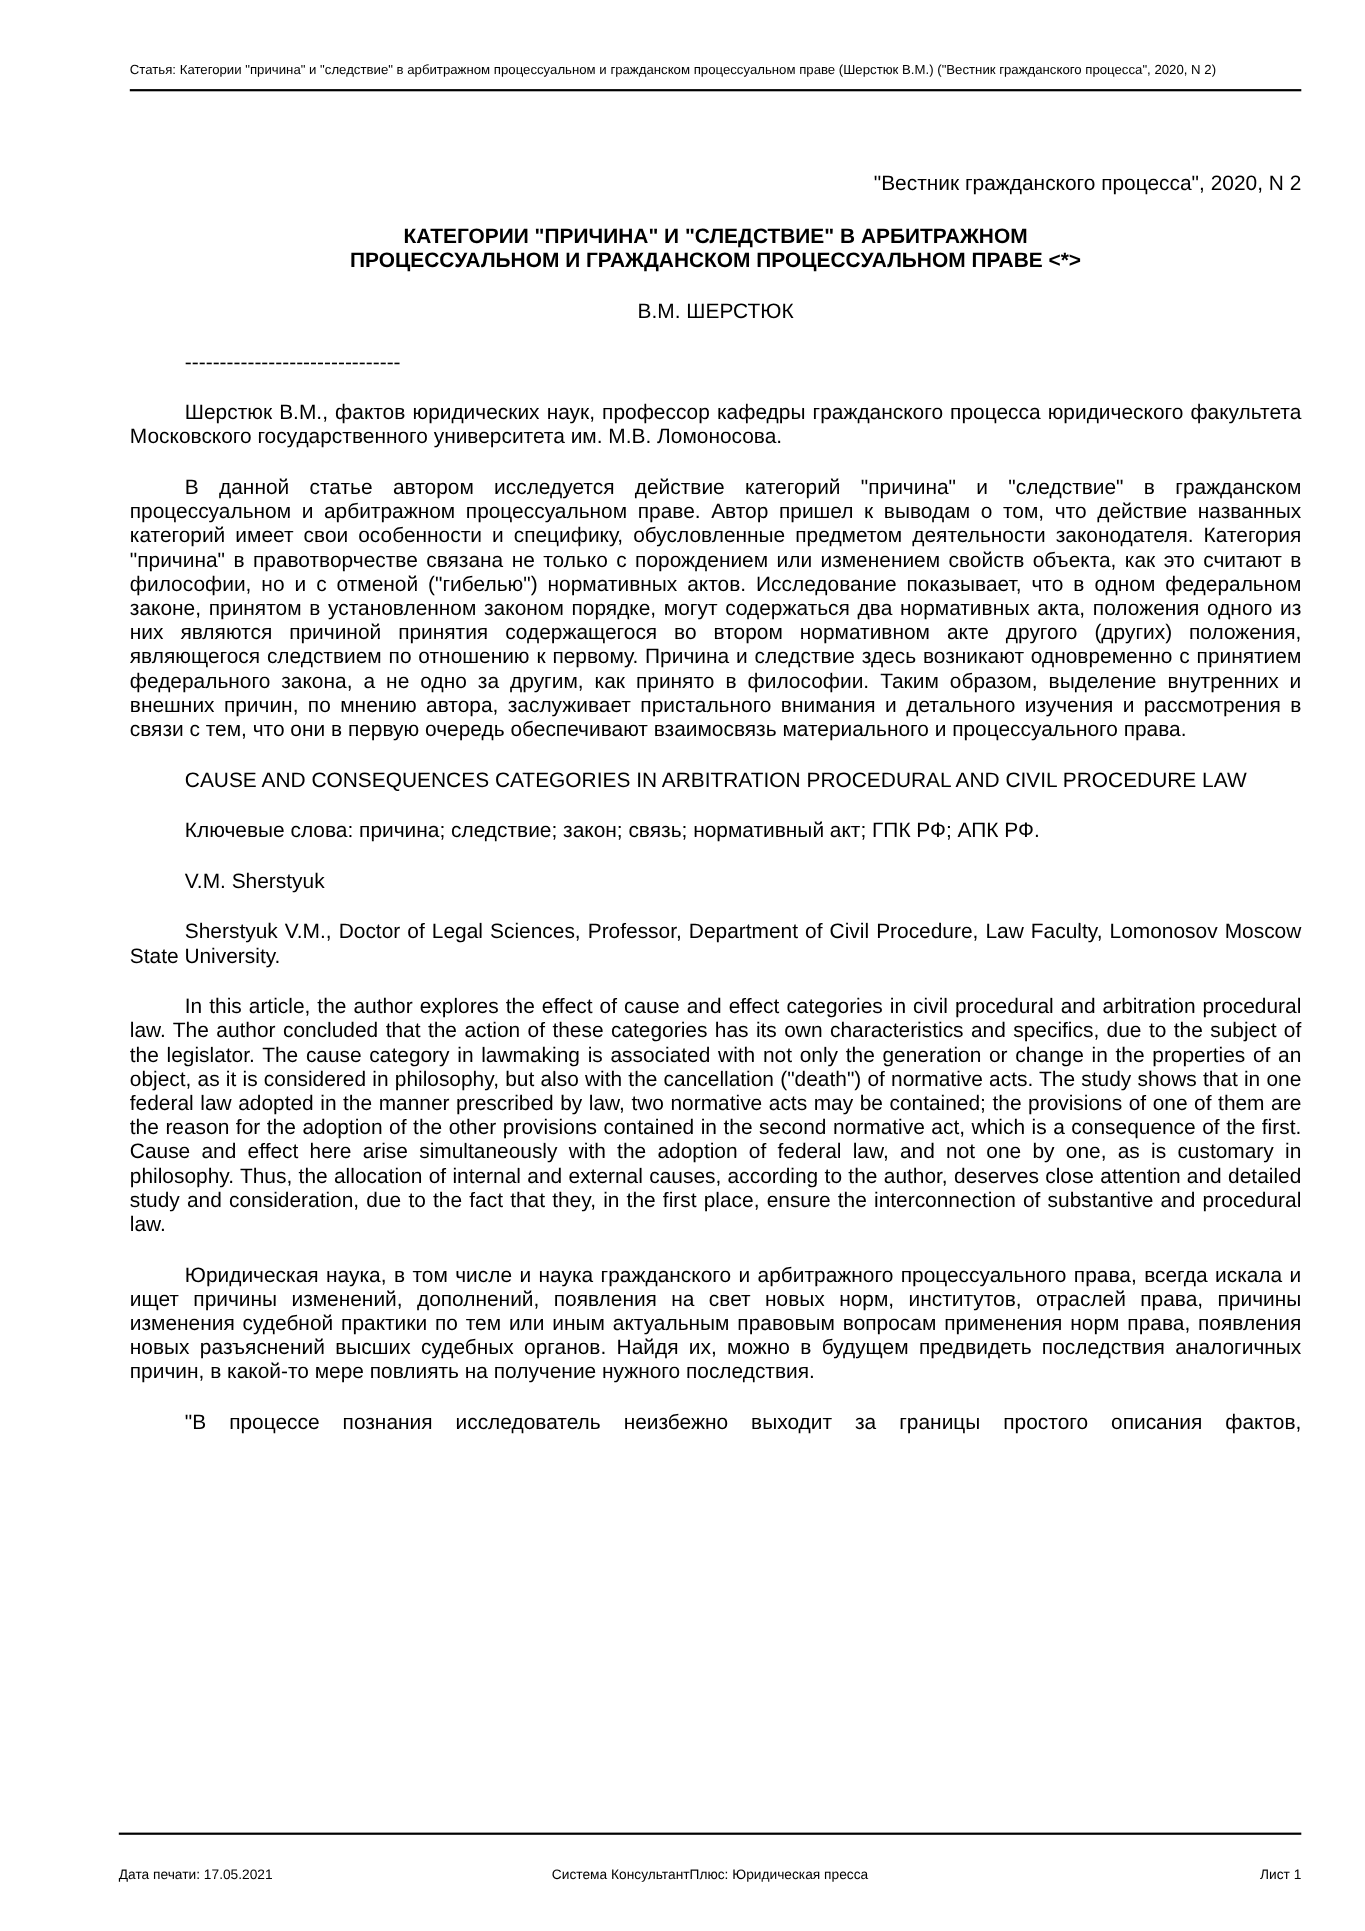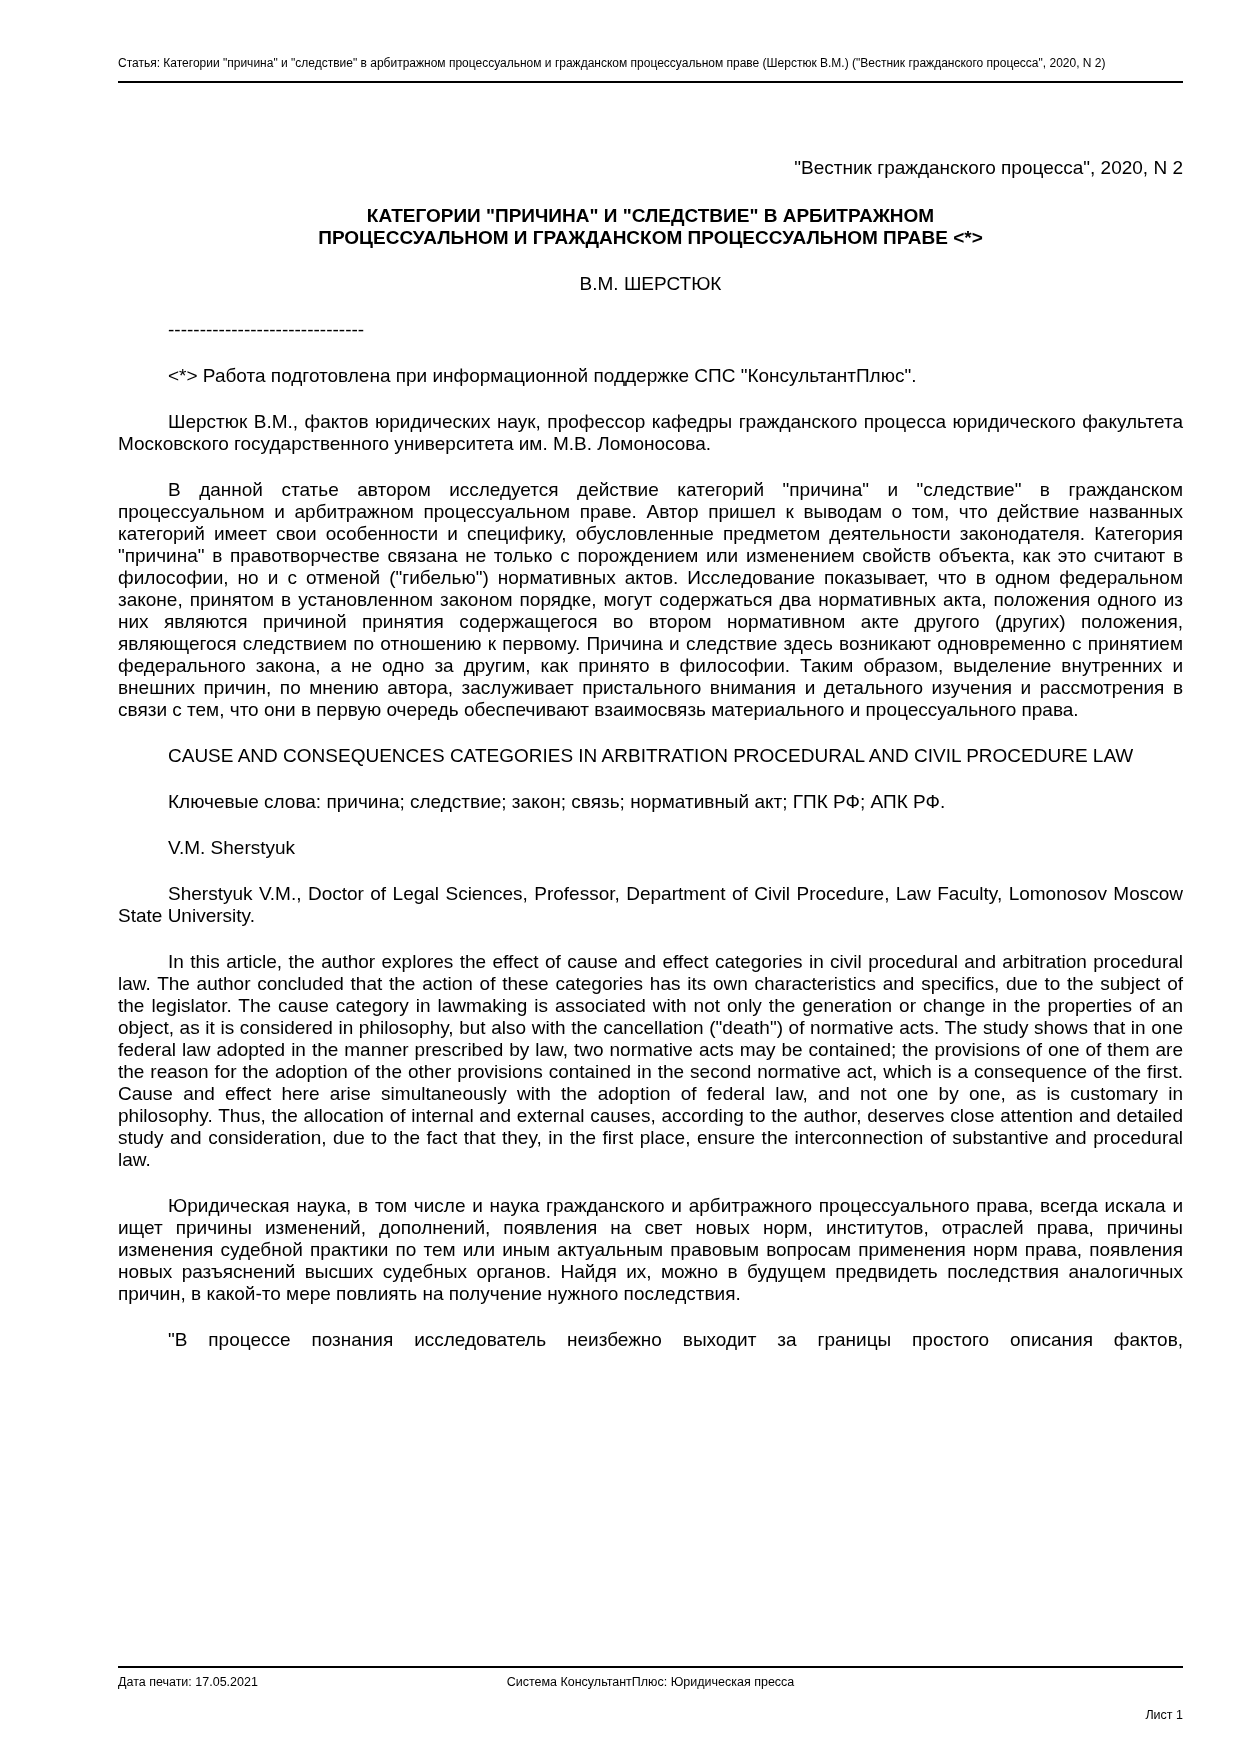--- a/index.html
+++ b/index.html
@@ -26,32 +26,32 @@
   }
   .content { margin: 0 58px 0 118px; }
   p { margin: 0; padding: 0; }
   .journal-ref { margin-top: 74px; text-align: right; }
   .title-block { margin-top: 26px; text-align: center; font-weight: bold; }
   .author-ru { margin-top: 24px; text-align: center; font-weight: normal; }
   .para { margin-top: 24px; text-align: justify; text-indent: 50px; }
   .force-justify { text-align-last: justify; }
   .footer {
     position: absolute;
-    left: 118px;
+    left: 108px;
     right: 58px;
     top: 1666px;
     border-top: 2px solid #000;
-    padding-top: 7px;
+    padding-top: 29px;
     font-size: 12.5px;
     line-height: 15px;
     display: grid;
     grid-template-columns: 1fr auto 1fr;
   }
   .footer .f-center { text-align: right; }
-  .footer .f-right { text-align: right; margin-top: 33px; }
+  .footer .f-right { text-align: right; }
 </style>
 </head>
 <body>
 
 <div class="page">
 
   <div class="header">
     <div class="header-text">Статья: Категории "причина" и "следствие" в арбитражном процессуальном и гражданском процессуальном праве (Шерстюк В.М.) ("Вестник гражданского процесса", 2020, N 2)</div>
   </div>
 
@@ -61,21 +61,20 @@
 
     <div class="title-block">
       <div>КАТЕГОРИИ "ПРИЧИНА" И "СЛЕДСТВИЕ" В АРБИТРАЖНОМ</div>
       <div>ПРОЦЕССУАЛЬНОМ И ГРАЖДАНСКОМ ПРОЦЕССУАЛЬНОМ ПРАВЕ &lt;*&gt;</div>
     </div>
 
     <p class="author-ru">В.М. ШЕРСТЮК</p>
 
     <p class="para">-------------------------------</p>
 
-    <p class="para">&lt;*&gt; Работа подготовлена при информационной поддержке СПС "КонсультантПлюс".</p>
 
     <p class="para">Шерстюк В.М., фактов юридических наук, профессор кафедры гражданского процесса юридического факультета Московского государственного университета им. М.В. Ломоносова.</p>
 
     <p class="para">В данной статье автором исследуется действие категорий "причина" и "следствие" в гражданском процессуальном и арбитражном процессуальном праве. Автор пришел к выводам о том, что действие названных категорий имеет свои особенности и специфику, обусловленные предметом деятельности законодателя. Категория "причина" в правотворчестве связана не только с порождением или изменением свойств объекта, как это считают в философии, но и с отменой ("гибелью") нормативных актов. Исследование показывает, что в одном федеральном законе, принятом в установленном законом порядке, могут содержаться два нормативных акта, положения одного из них являются причиной принятия содержащегося во втором нормативном акте другого (других) положения, являющегося следствием по отношению к первому. Причина и следствие здесь возникают одновременно с принятием федерального закона, а не одно за другим, как принято в философии. Таким образом, выделение внутренних и внешних причин, по мнению автора, заслуживает пристального внимания и детального изучения и рассмотрения в связи с тем, что они в первую очередь обеспечивают взаимосвязь материального и процессуального права.</p>
 
     <p class="para">CAUSE AND CONSEQUENCES CATEGORIES IN ARBITRATION PROCEDURAL AND CIVIL PROCEDURE LAW</p>
 
     <p class="para">Ключевые слова: причина; следствие; закон; связь; нормативный акт; ГПК РФ; АПК РФ.</p>
 
     <p class="para">V.M. Sherstyuk</p>

